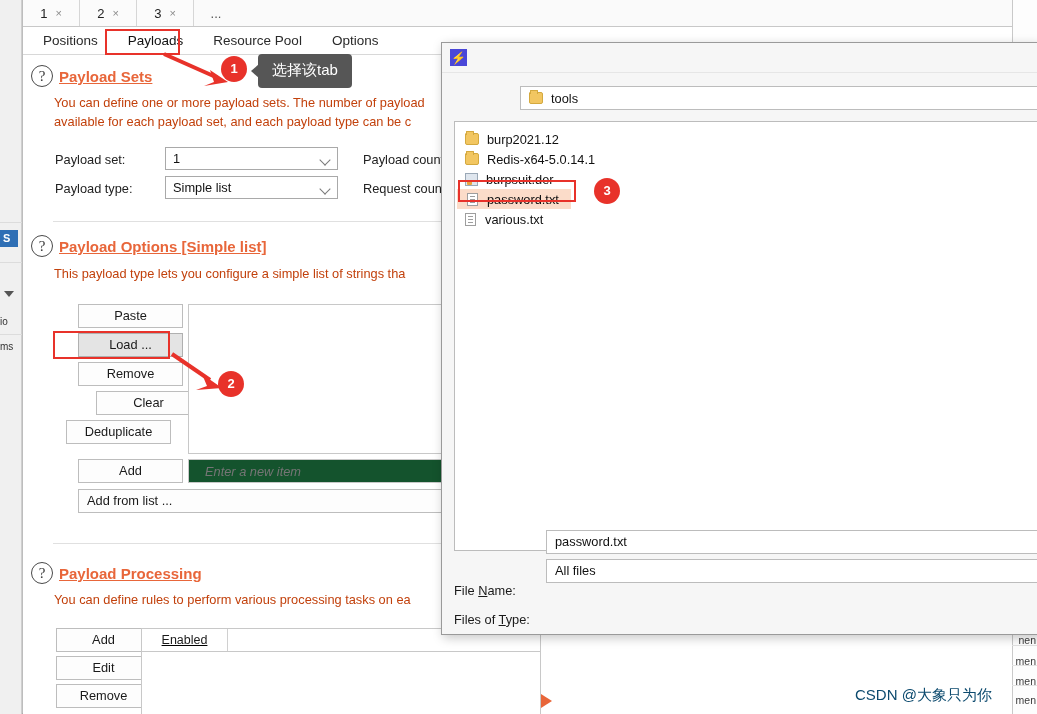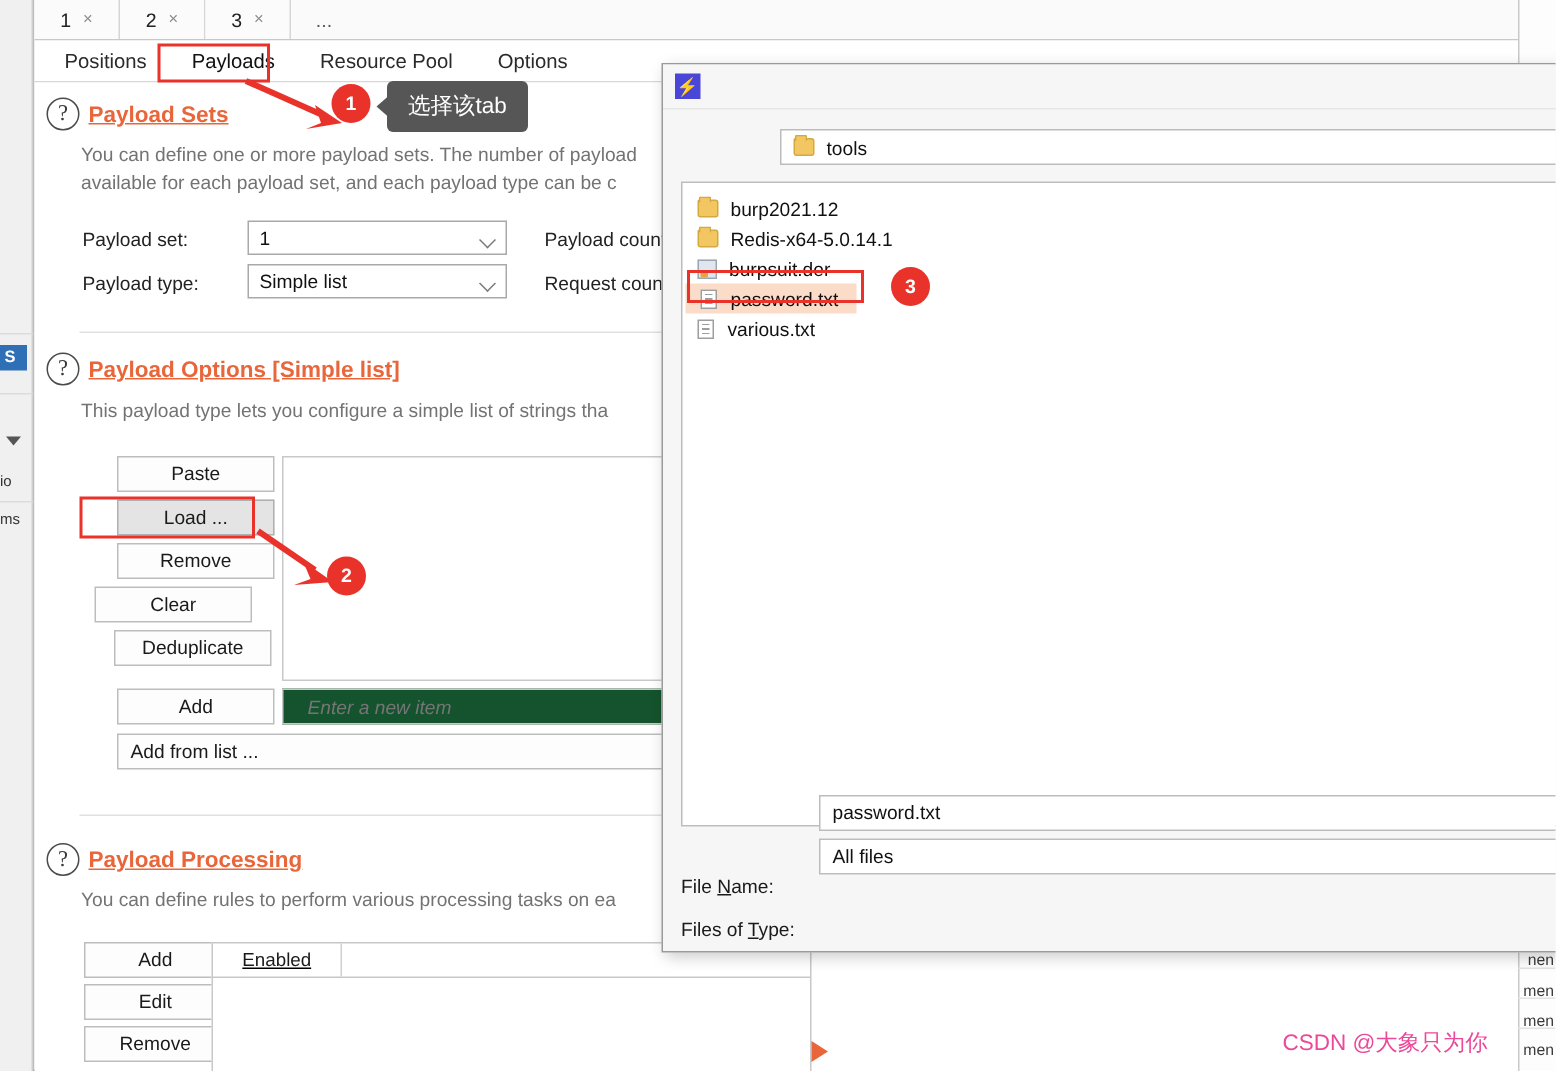--- a/index.html
+++ b/index.html
@@ -117,21 +117,21 @@
     font-family: "Liberation Serif", serif;
   }
   .sec-title {
     position: absolute;
     font-size: 15px; font-weight: bold; color: #e8663a;
     white-space: nowrap;
     text-decoration: underline;
   }
   .sec-desc {
     position: absolute;
-    font-size: 12.8px; color: #737373; line-height: 19px;
+    font-size: 12.8px; color: #c2410c; line-height: 19px;
     white-space: pre-line;
   }
   .sec-divider {
     position: absolute; height: 1px; background: #e0e0e0;
   }
 
   .lbl {
     position: absolute; font-size: 12.8px; color: #222; white-space: nowrap;
   }
   .combo {
@@ -307,21 +307,21 @@
   .play-tri {
     position: absolute;
     width: 0; height: 0;
     border-top: 7px solid transparent;
     border-bottom: 7px solid transparent;
     border-left: 11px solid #e8663a;
   }
 
   .watermark {
     position: absolute;
-    font-size: 15px; color: #ec4899;
+    font-size: 15px; color: #0c4a6e;
     white-space: nowrap;
   }
 </style>
 </head>
 <body>
 
 <div id="root">
 
   <div class="app-shell"></div>
 
@@ -385,22 +385,22 @@
 
       <div class="sec-divider" style="left:30px; top:166px; width:420px;"></div>
 
       <div class="help-q" style="left:8px; top:180px;">?</div>
       <div class="sec-title" style="left:36px; top:183px;">Payload Options [Simple list]</div>
       <div class="sec-desc" style="left:31px; top:209px; width:420px;">This payload type lets you configure a simple list of strings tha</div>
 
       <div class="btn" style="left:55px; top:249px; width:105px;">Paste</div>
       <div class="btn pressed" style="left:55px; top:278px; width:105px;">Load ...</div>
       <div class="btn" style="left:55px; top:307px; width:105px;">Remove</div>
-      <div class="btn" style="left:40px; top:336px; width:105px;">Clear</div>
-      <div class="btn" style="left:53px; top:365px; width:105px;">Deduplicate</div>
+      <div class="btn" style="left:73px; top:336px; width:105px;">Clear</div>
+      <div class="btn" style="left:43px; top:365px; width:105px;">Deduplicate</div>
 
       <div class="listbox" style="left:165px; top:249px; width:300px; height:150px;"></div>
 
       <div class="btn" style="left:55px; top:404px; width:105px;">Add</div>
       <input class="txtinput" style="left: 165px; top: 404px; width: 300px;" placeholder="Enter a new item">
 
       <div class="btn left" style="left:55px; top:434px; width:410px;">Add from list ...</div>
 
       <div class="sec-divider" style="left:30px; top:488px; width:420px;"></div>
 

